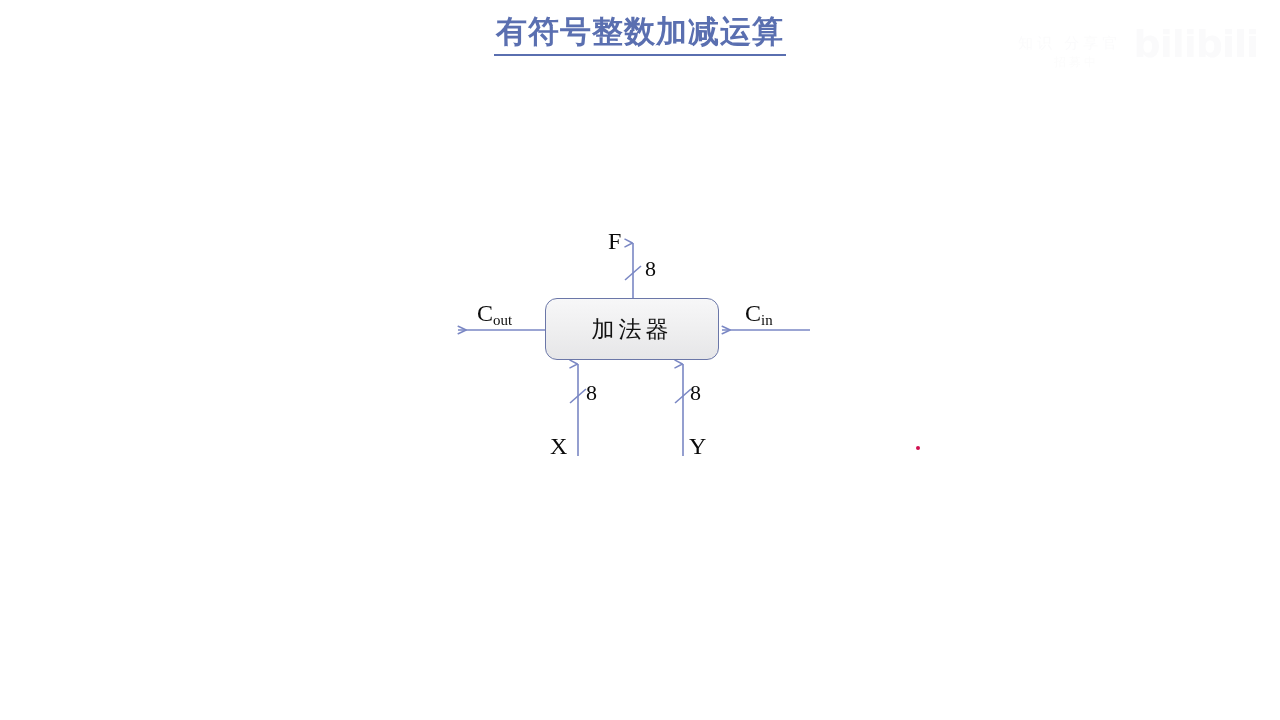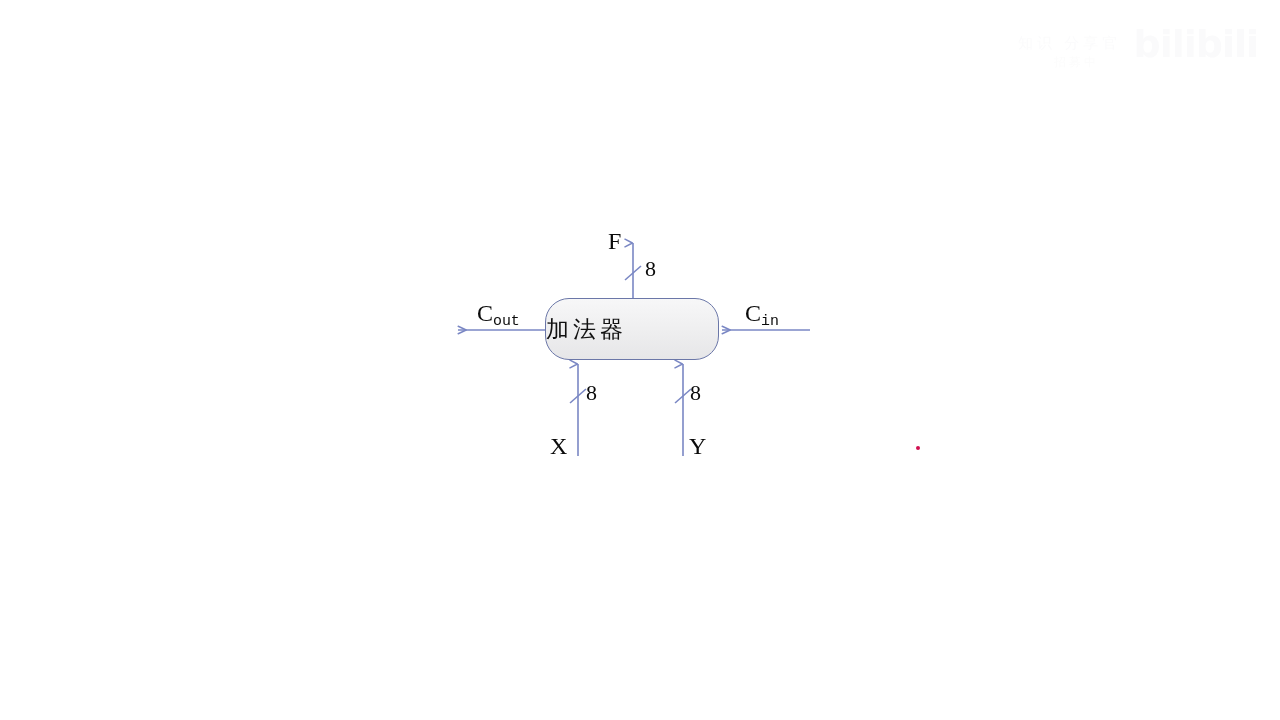--- a/index.html
+++ b/index.html
@@ -88,25 +88,25 @@
     height: 720px;
   }
   #adder-box {
     position: absolute;
     left: 545px;
     top: 298px;
     width: 174px;
     height: 62px;
     box-sizing: border-box;
     border: 1.6px solid #6b77a8;
-    border-radius: 24px;
+    border-radius: 12px;
     background: linear-gradient(180deg, #f7f7f8 0%, #eeeeef 55%, #e6e6e8 100%);
     display: flex;
     align-items: center;
-    justify-content: flex-start;
+    justify-content: center;
   }
   #adder-label {
     font-size: 23px;
     color: #111111;
     letter-spacing: 4px;
     font-family: "Liberation Serif", "DejaVu Serif", serif;
     white-space: nowrap;
   }
 
   .port-label {
@@ -114,21 +114,20 @@
     color: #0b0b0b;
     white-space: nowrap;
     font-family: "Liberation Serif", "DejaVu Serif", serif;
   }
   .port-label sub {
     font-size: 0.62em;
     vertical-align: baseline;
     position: relative;
     top: 0.28em;
     letter-spacing: 0;
-    font-family: Liberation Mono, monospace;
   }
   .width-label {
     position: absolute;
     font-size: 22px;
     color: #0b0b0b;
     white-space: nowrap;
     font-family: "Liberation Serif", "DejaVu Serif", serif;
   }
 
   #label-F   { left: 608px; top: 228px; font-size: 24px; }
@@ -150,20 +149,23 @@
     height: 4px;
     background: #d01050;
     border-radius: 50%;
   }
 </style>
 </head>
 <body>
 
 <div id="slide">
 
+  <div id="slide-title">
+    <span class="title-text">有符号整数加减运算</span>
+  </div>
 
   <div id="watermark">
     <div class="wm-sub">知识 分享官</div>
     <div class="wm-sub2">招募中</div>
     <div class="wm-logo">bilibili</div>
   </div>
 
   <div id="diagram">
 
     <svg width="1280" height="720" style="position:absolute;left:0;top:0;">

